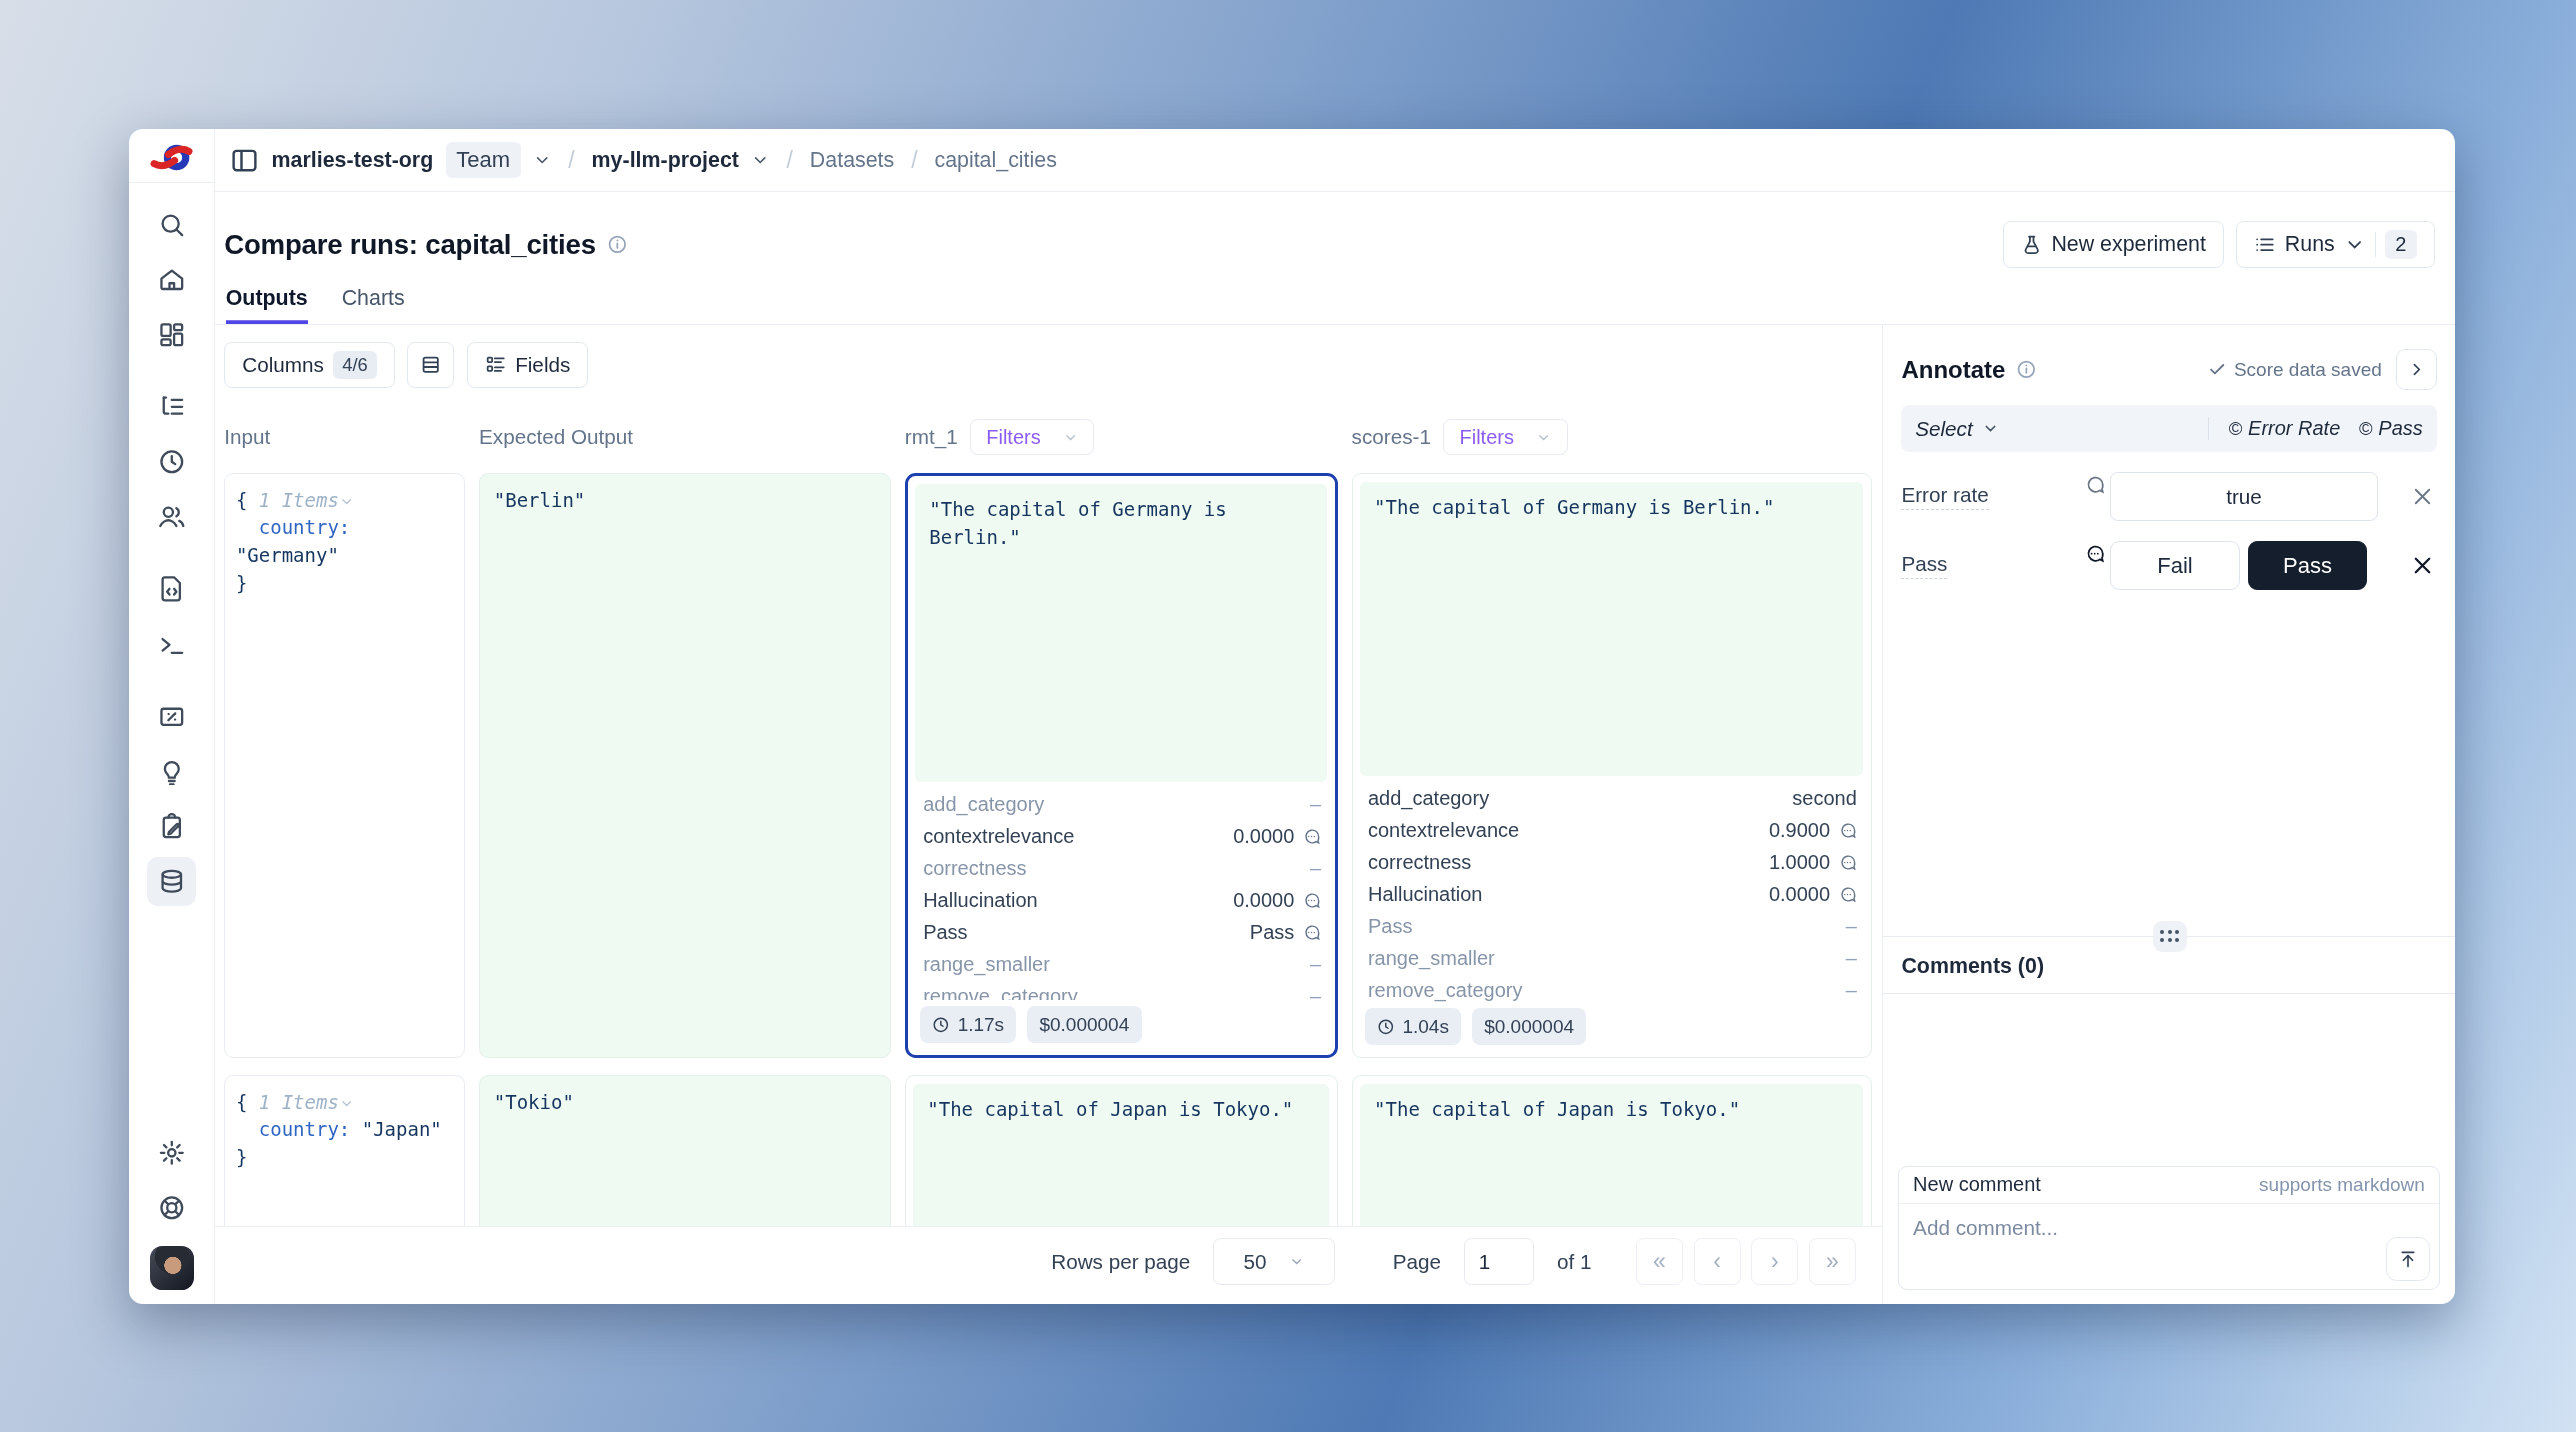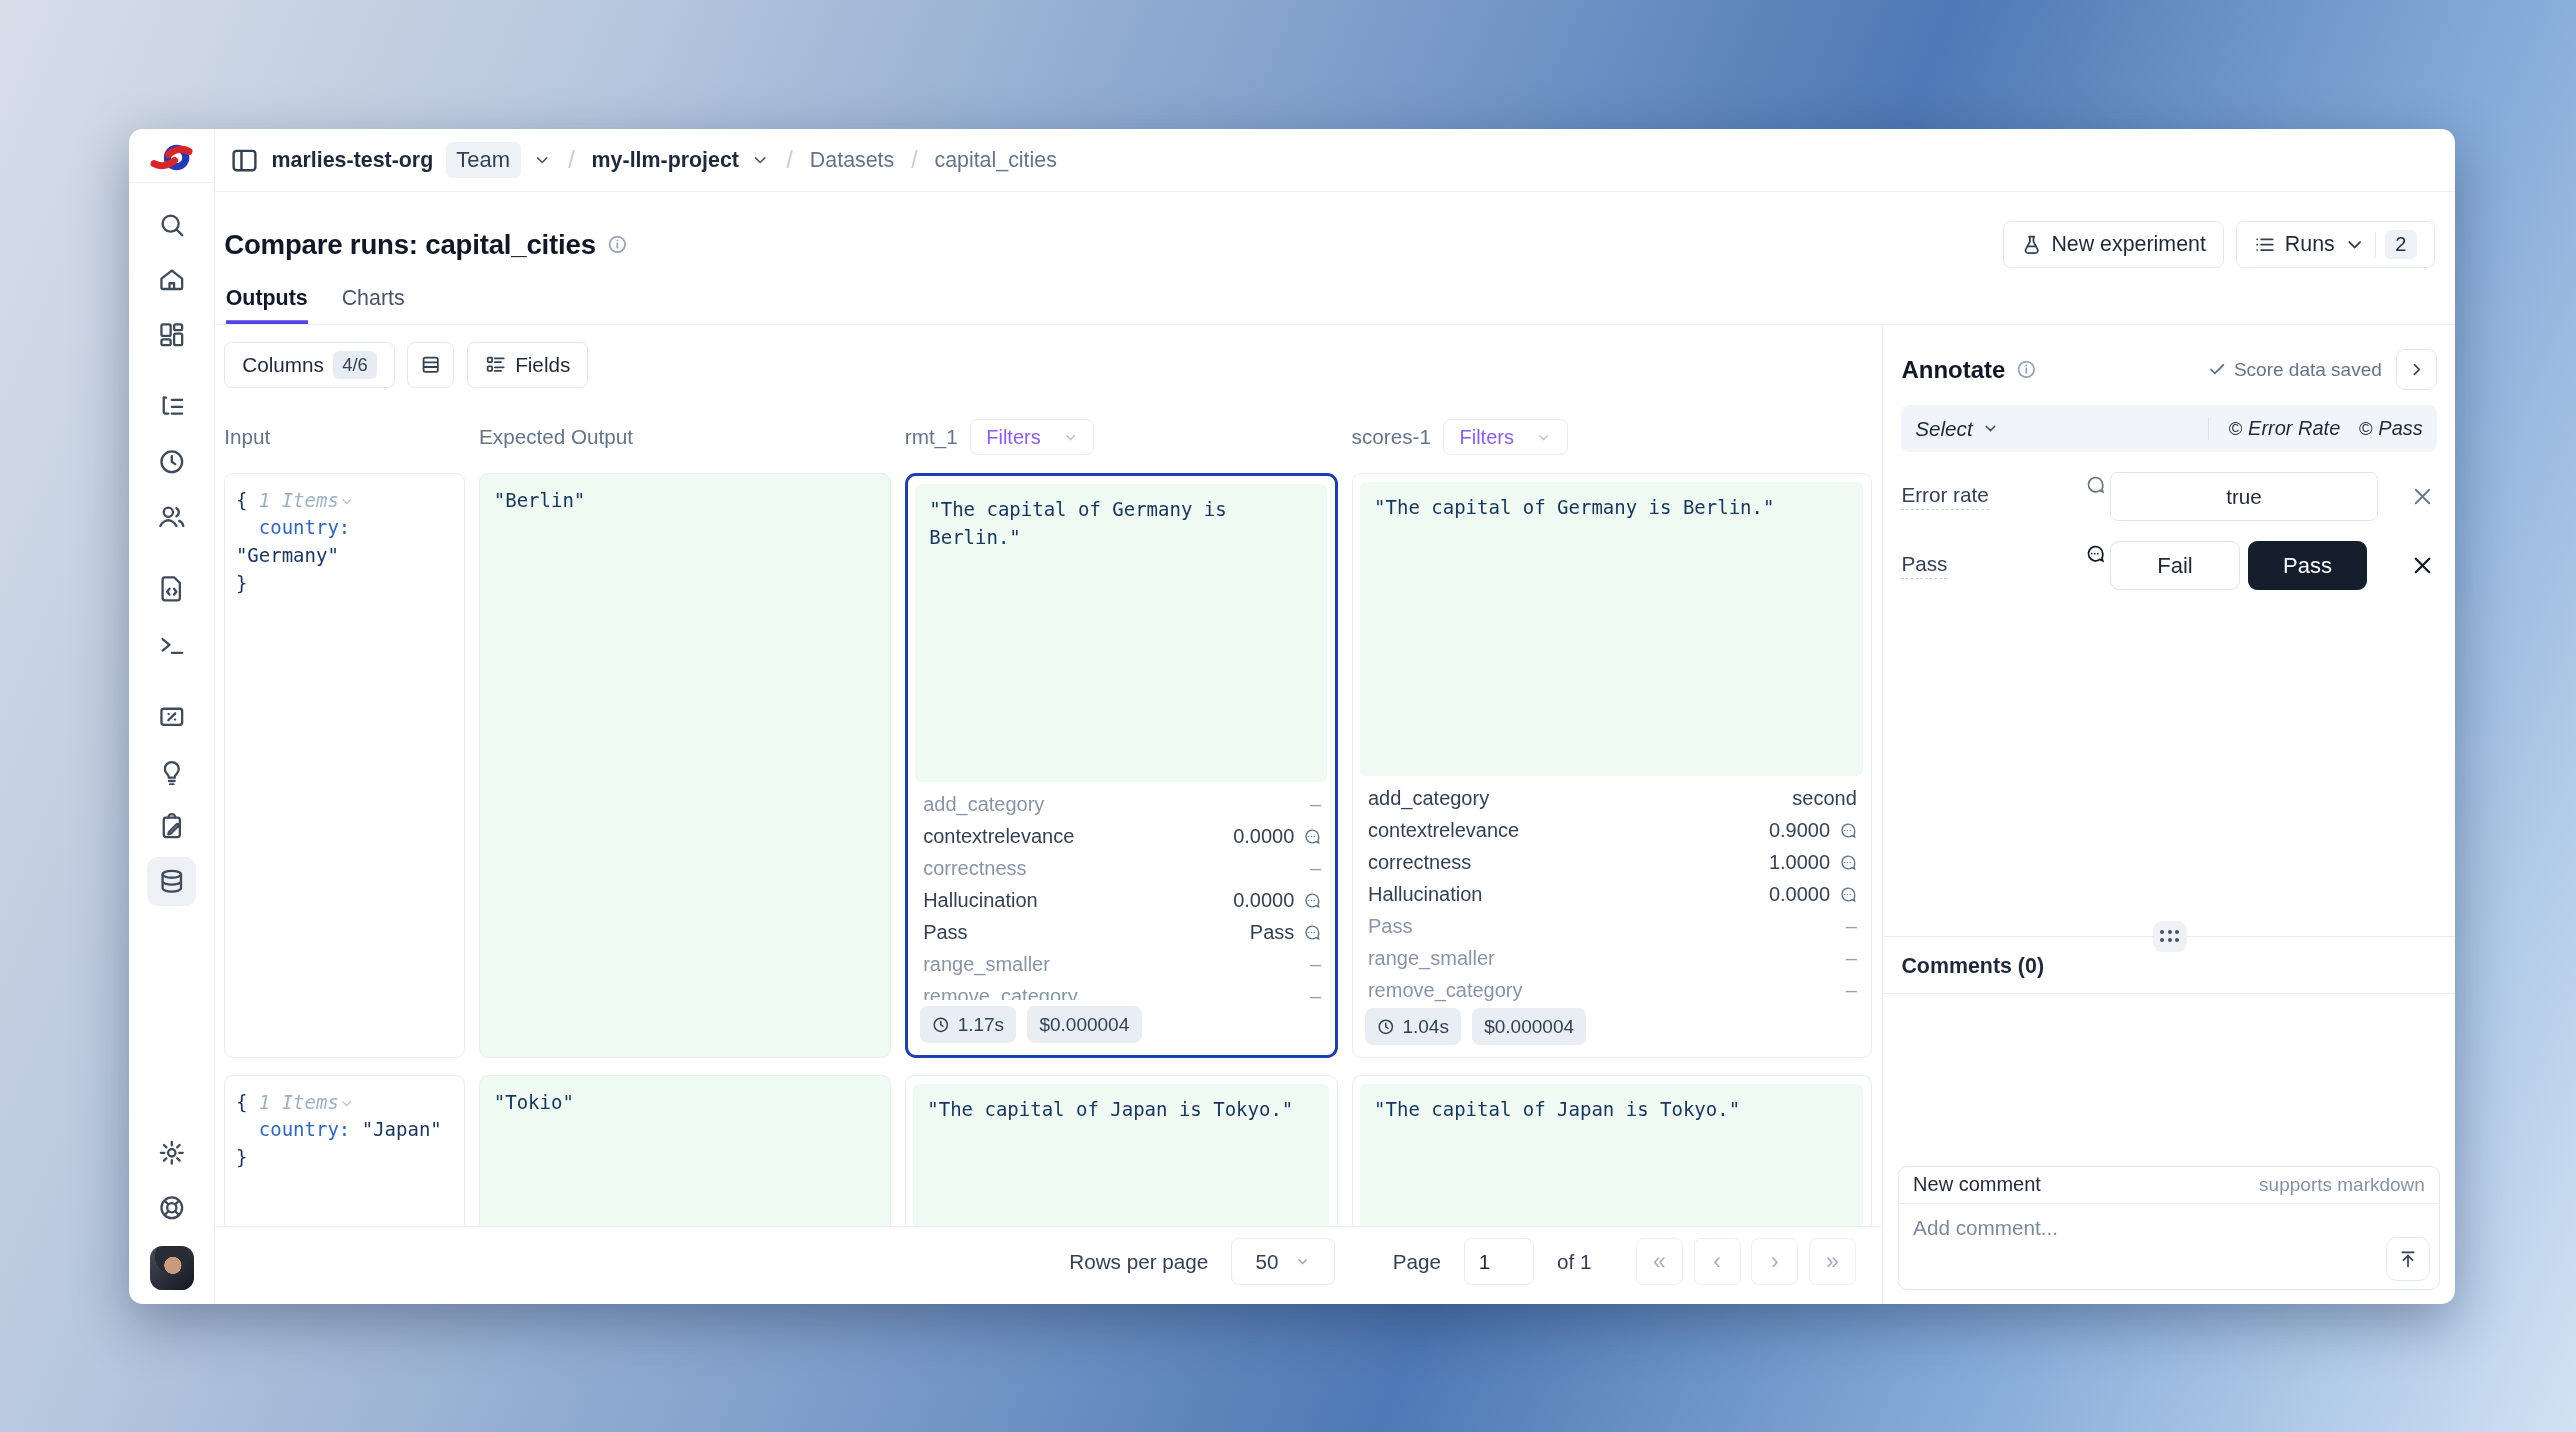--- a/index.html
+++ b/index.html
@@ -85,21 +85,21 @@
   .sl { color:#334155; }
   .sl.muted { color:#8795a9; }
   .sv { margin-left:auto; color:#334155; }
   .sv.dash { color:#94a3b8; }
   .bubble { width:19px; height:19px; color:#64748b; margin-left:7.7px; }
   .cellfoot { margin-top:auto; display:flex; gap:10.7px; padding:6.1px 3.1px 4.6px 4.6px; }
   .chip { display:inline-flex; align-items:center; gap:7.7px; background:#e9eef5; border-radius:7.7px; height:37px; padding:0 12.3px; font-size:19px; color:#334155; }
   .chip svg { width:17.6px; height:17.6px; color:#334155; }
 
   .pagination { height:70px; border-top:0.8px solid #ebeef2; display:flex; align-items:center; justify-content:flex-end; gap:23px; padding-right:26px; font-size:20.7px; color:#334155; }
-  .sel { display:inline-flex; align-items:center; gap:17px; border:0.8px solid #e6eaf0; border-radius:7.7px; height:47px; padding:0 23px; cursor:pointer; }
+  .sel { display:inline-flex; align-items:center; gap:23px; border:0.8px solid #e6eaf0; border-radius:7.7px; height:47px; padding:0 29px; cursor:pointer; }
   .sel svg { width:15.3px; height:15.3px; color:#9aa6b8; }
   .pg-input { width:70px; height:47px; border:0.8px solid #e6eaf0; border-radius:7.7px; font-size:20.7px; color:#1e293b; text-align:left; padding-left:13.8px; font-family:"Liberation Sans",sans-serif; }
   .pag-btns { display:flex; gap:10.7px; margin-left:21.4px; }
   .pbtn { width:47px; height:47px; border:0.8px solid #eceff4; background:#fff; border-radius:7.7px; color:#a5b1c2; font-size:23px; display:flex; align-items:center; justify-content:center; cursor:pointer; }
   .gap-lg { margin-left:35px; }
 
   
   .annotate { width:573px; flex:0 0 573px; border-left:0.8px solid #ebeef2; position:relative; }
   .apad { padding:0 18.4px; }
   .ann-head { margin-top:24.5px; display:flex; align-items:center; }

